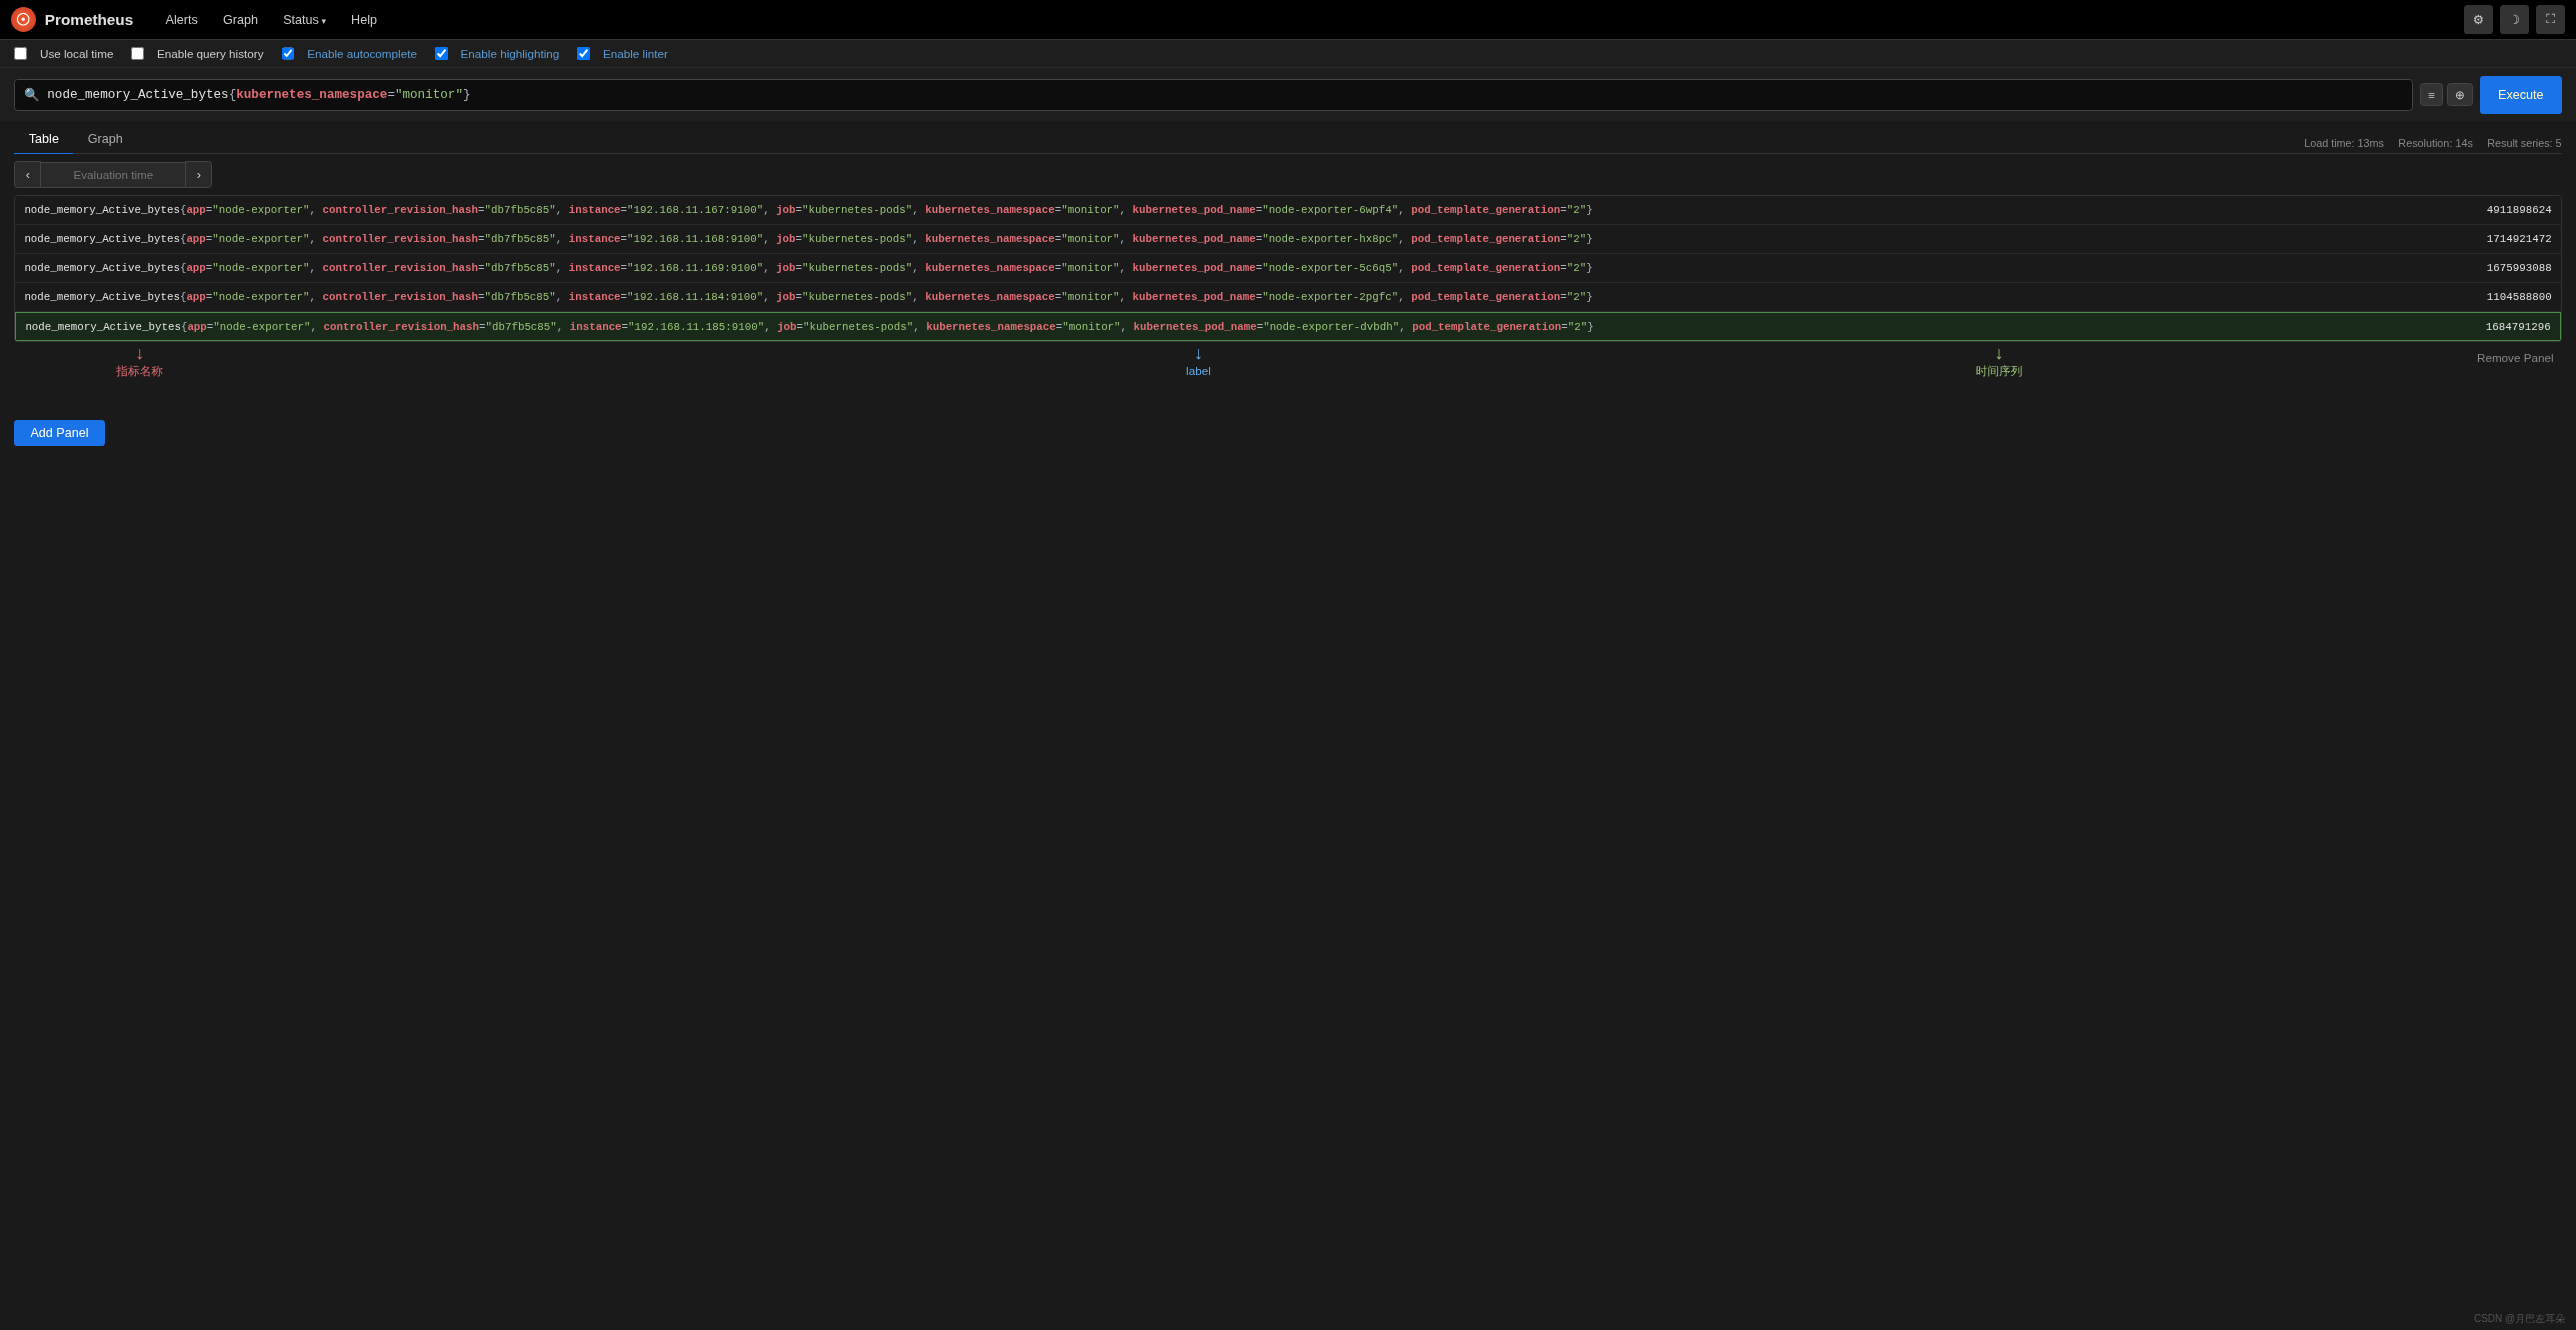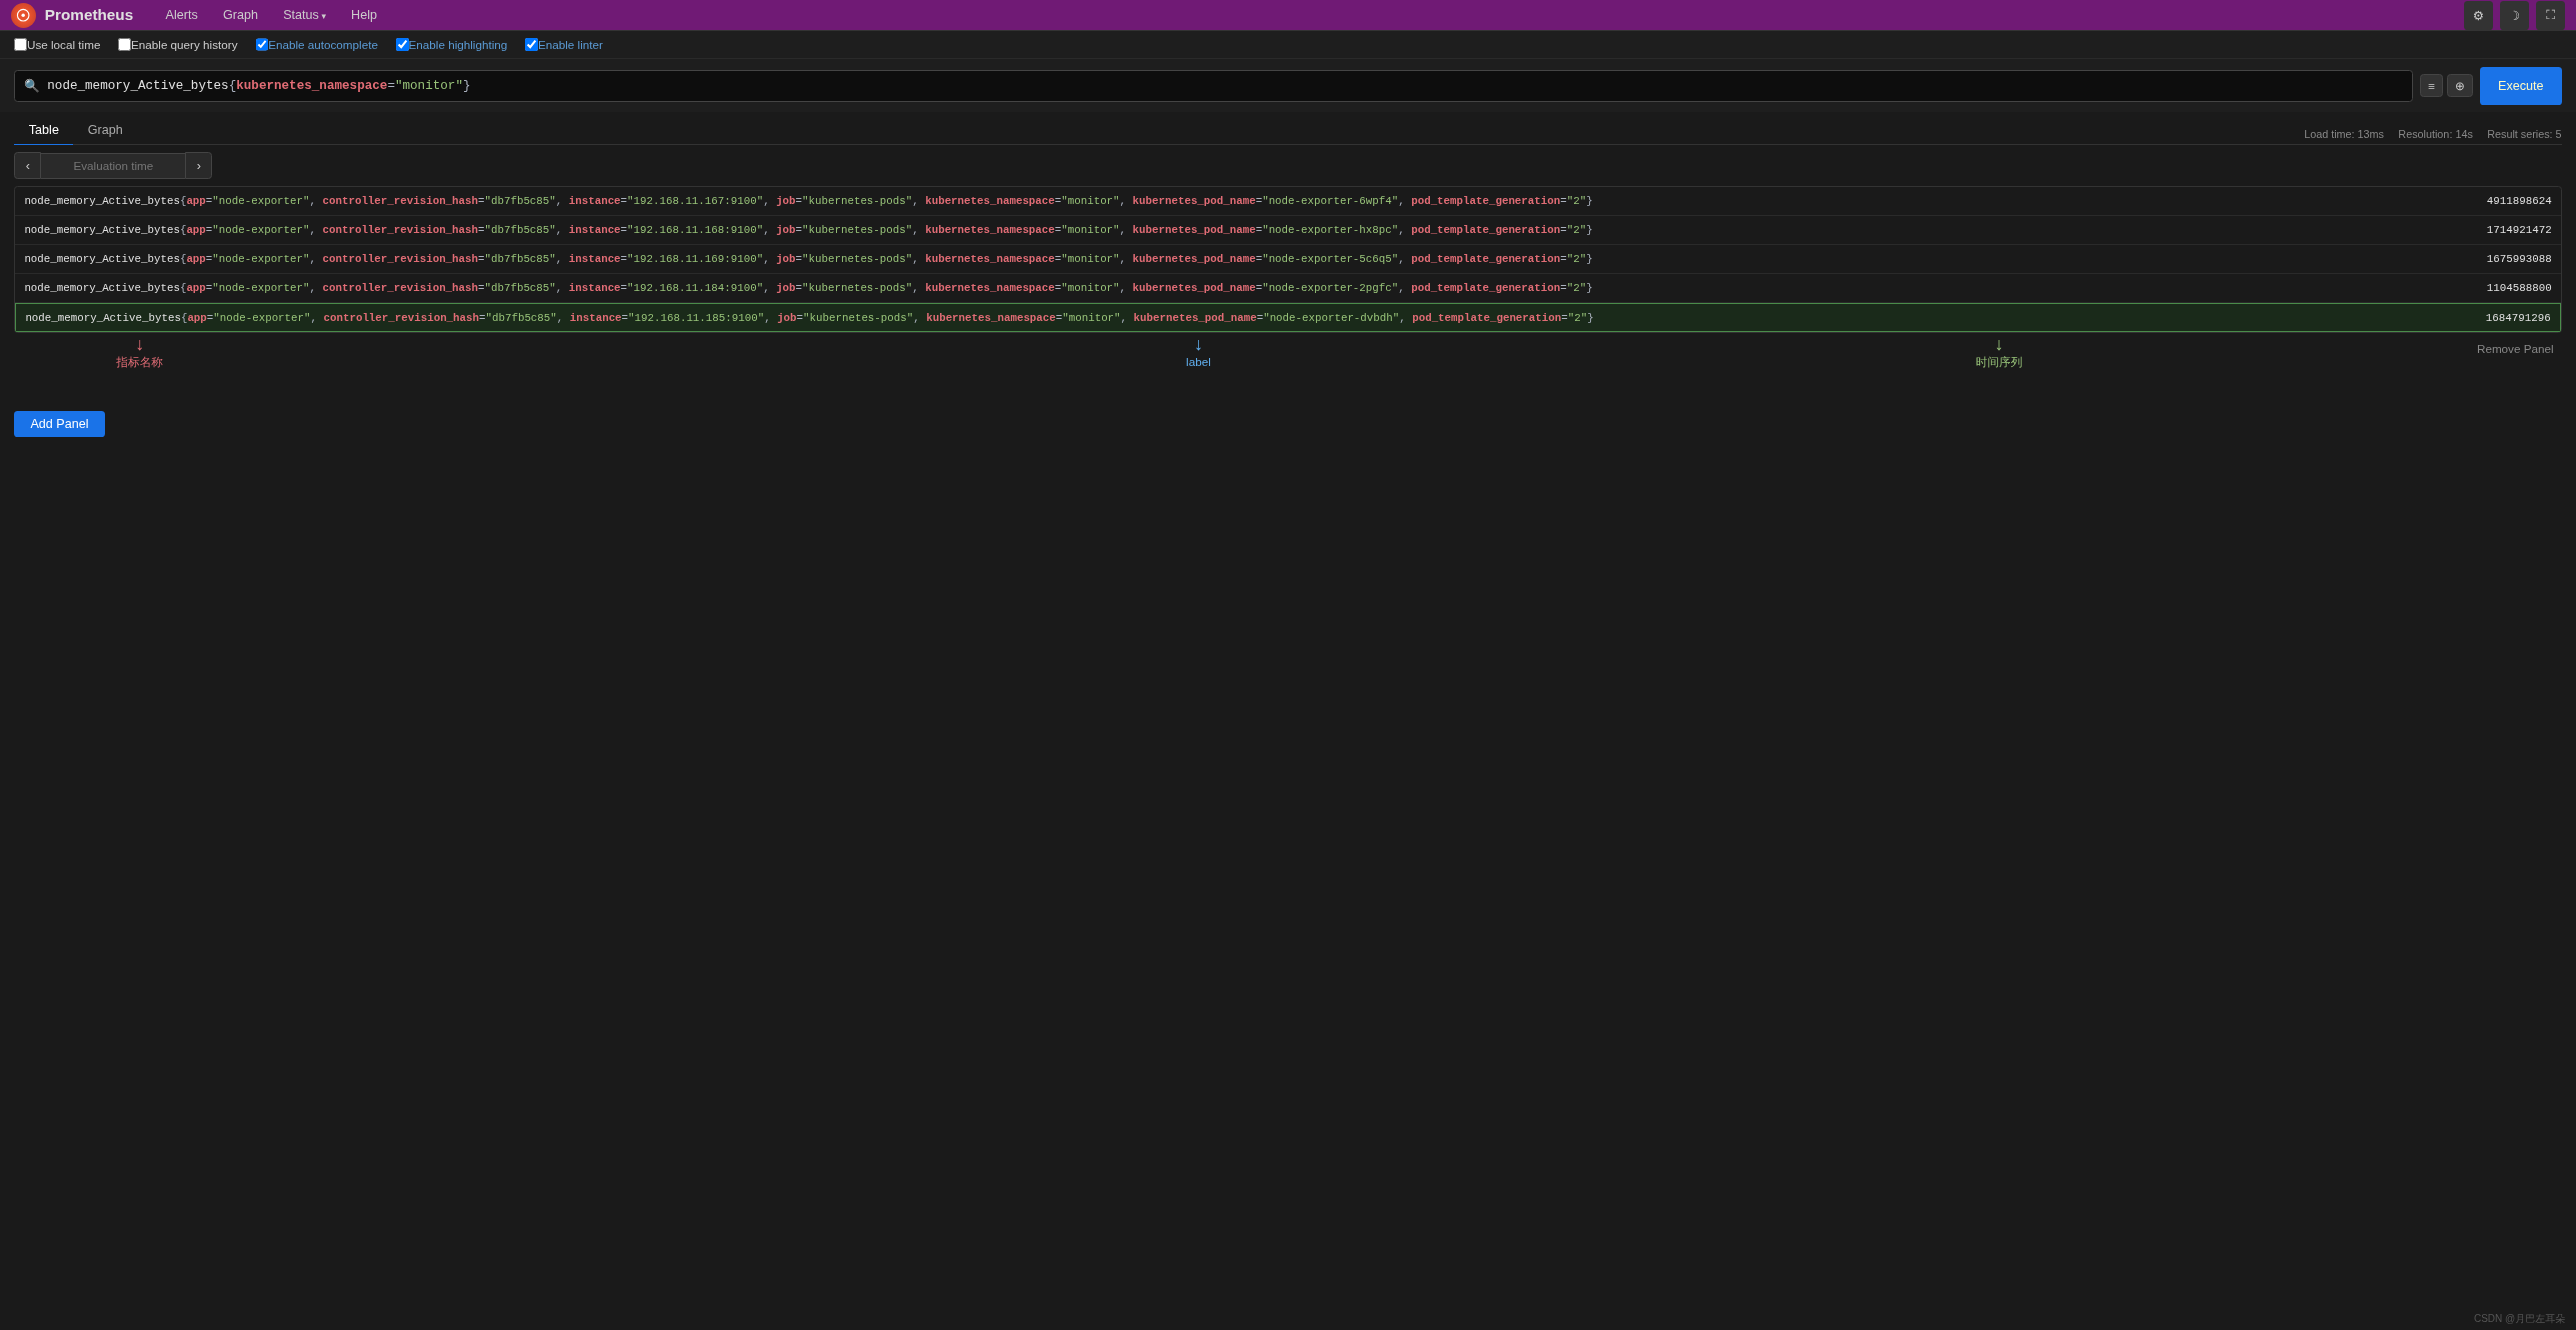--- a/index.html
+++ b/index.html
@@ -6,25 +6,25 @@
     body {
       background: #1a1a1a;
       color: #d0d0d0;
       font-family: -apple-system, BlinkMacSystemFont, 'Segoe UI', sans-serif;
       font-size: 11.7px;
       min-height: 100vh;
     }
 
     
     .navbar {
-      background: #701a75;
+      background: #000000;
       display: flex;
       align-items: center;
       padding: 0 10.8px;
-      height: 31px;
+      height: 40px;
       border-bottom: 0.9px solid #333;
     }
     .navbar-logo {
       width: 25px; height: 25px;
       background: radial-gradient(circle, #e6522c 40%, #c0392b 100%);
       border-radius: 50%;
       display: flex; align-items: center; justify-content: center;
       margin-right: 9px;
       flex-shrink: 0;
     }
@@ -71,21 +71,21 @@
       background: #1e1e1e;
       padding: 7.2px 14.4px;
       display: flex;
       align-items: center;
       gap: 18px;
       border-bottom: 0.9px solid #2a2a2a;
     }
     .checkbox-label {
       display: flex;
       align-items: center;
-      gap: 0;
+      gap: 13px;
       cursor: pointer;
       font-size: 11.7px;
       color: #ccc;
     }
     .checkbox-label input[type="checkbox"] {
       width: 12.6px; height: 12.6px;
       cursor: pointer;
     }
     .checkbox-label.checked-blue { color: #5b9bd5; }
 

